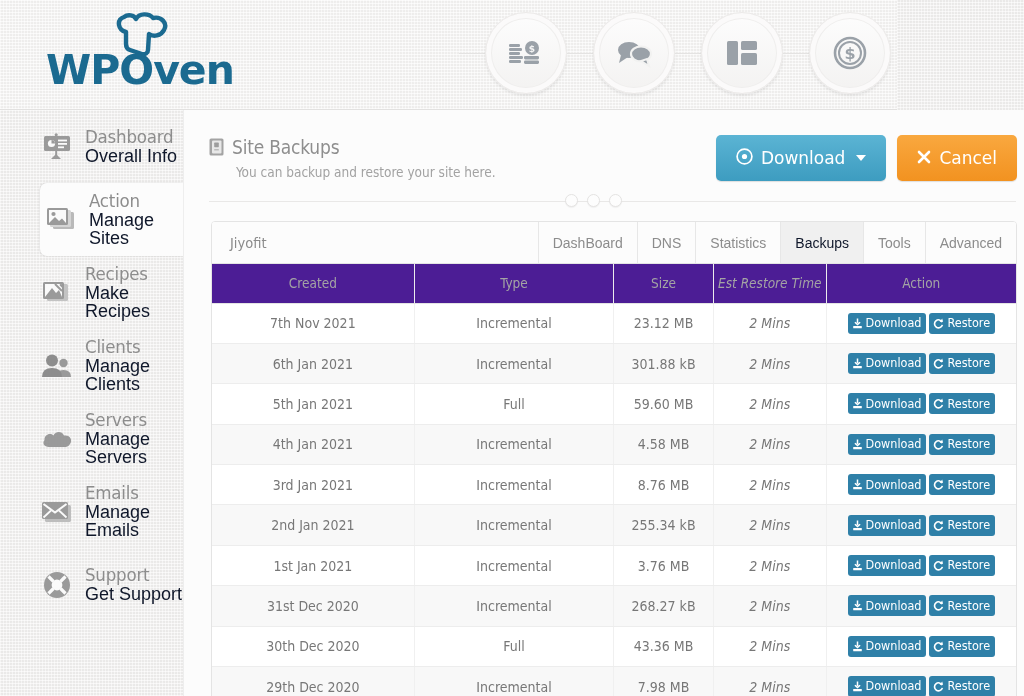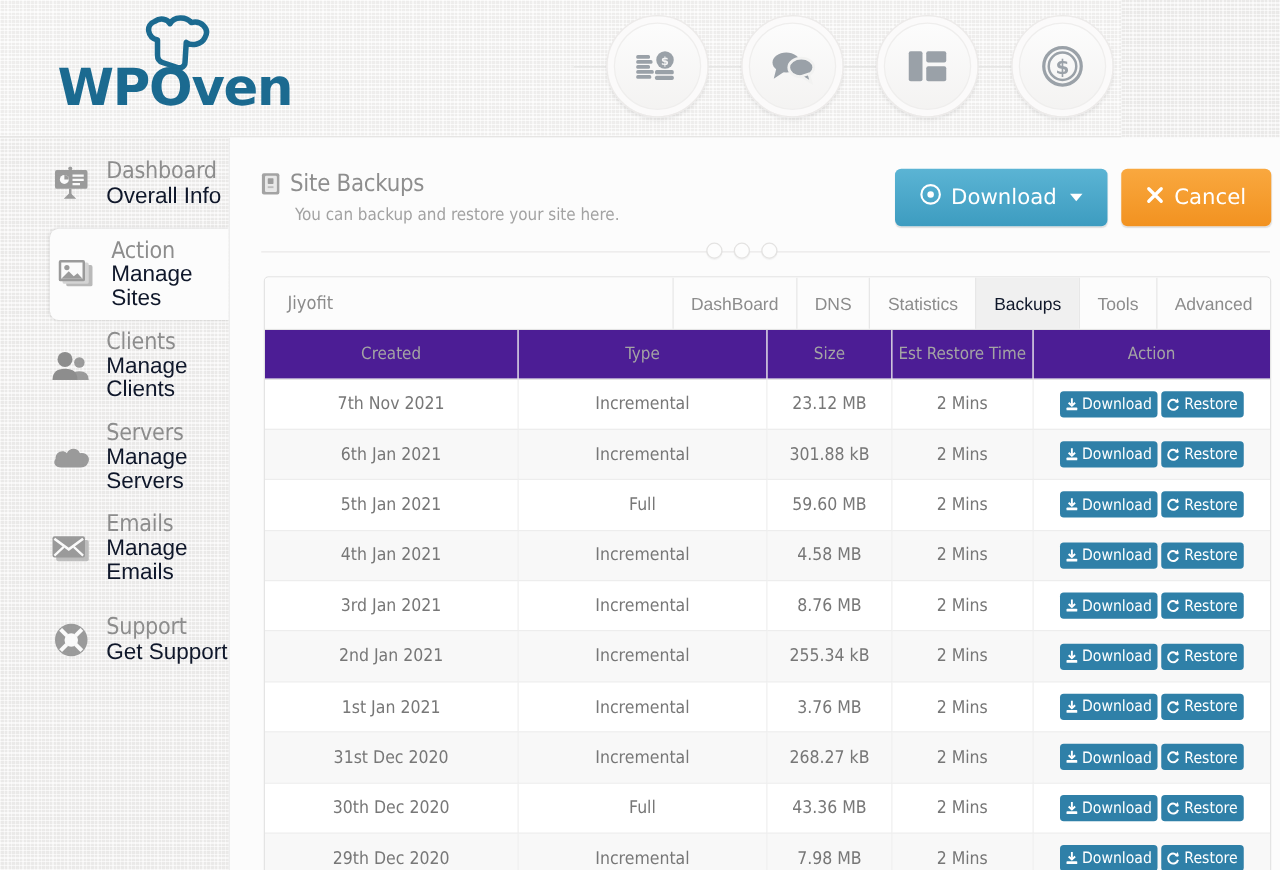--- a/index.html
+++ b/index.html
@@ -274,21 +274,21 @@
     text-align: center;
     padding: 0 4px;
   }
   tbody td:last-child { border-right: none; }
   tbody tr:nth-child(even) td { background: #f8f8f8; }
   tbody tr:nth-child(odd) td { background: #ffffff; }
 
   .col-created  { width: 203px; }
   .col-type     { width: 200px; }
   .col-size     { width: 100px; }
-  .col-restore  { width: 113px; }
+  .col-restore  { width: 113px; font-style: italic; }
   .col-action   { width: 190px; }
 
   .act {
     display: flex;
     justify-content: center;
     gap: 3px;
   }
   .abtn {
     background: #2f80a8;
     border: none;
@@ -406,20 +406,36 @@
         <circle cx="7.5" cy="7" r="2.1" fill="#9a9a9a"></circle>
         <path d="M3 16 L9 10 L13 14 L16 11.5 L20 16 Z" fill="#9a9a9a"></path>
       </svg>
     </span>
     <span class="nav-txt">
       <span class="nav-title">Action</span><br>
       <span class="nav-sub">Manage Sites</span>
     </span>
   </div>
 
+  <div class="nav-item">
+    <span class="nav-ico">
+      <svg width="30" height="26" viewBox="0 0 30 26">
+        <rect x="5" y="4" width="21" height="17" rx="1.5" fill="#c3c3c3"></rect>
+        <rect x="1" y="2" width="21" height="17" rx="1.5" fill="#9a9a9a"></rect>
+        <rect x="3" y="4" width="17" height="13" fill="#fafafa"></rect>
+        <path d="M3 17 L10 8 L14 13 L17 10 L20 17 Z" fill="#9a9a9a"></path>
+        <path d="M13 4 L20 11" stroke="#9a9a9a" stroke-width="2"></path>
+        <path d="M19 3.5 l2.6 2.6 l-1.6 1.6 l-2.6 -2.6 z" fill="#9a9a9a"></path>
+      </svg>
+    </span>
+    <span class="nav-txt">
+      <span class="nav-title">Recipes</span><br>
+      <span class="nav-sub">Make Recipes</span>
+    </span>
+  </div>
 
   <div class="nav-item">
     <span class="nav-ico">
       <svg width="32" height="26" viewBox="0 0 32 26">
         <g fill="#9a9a9a">
           <circle cx="22.5" cy="10" r="4.2"></circle>
           <path d="M15 24 q0-7 7.5-7 t7.5 7 z"></path>
         </g>
         <g fill="#8d8d8d">
           <circle cx="11" cy="7.5" r="6"></circle>

